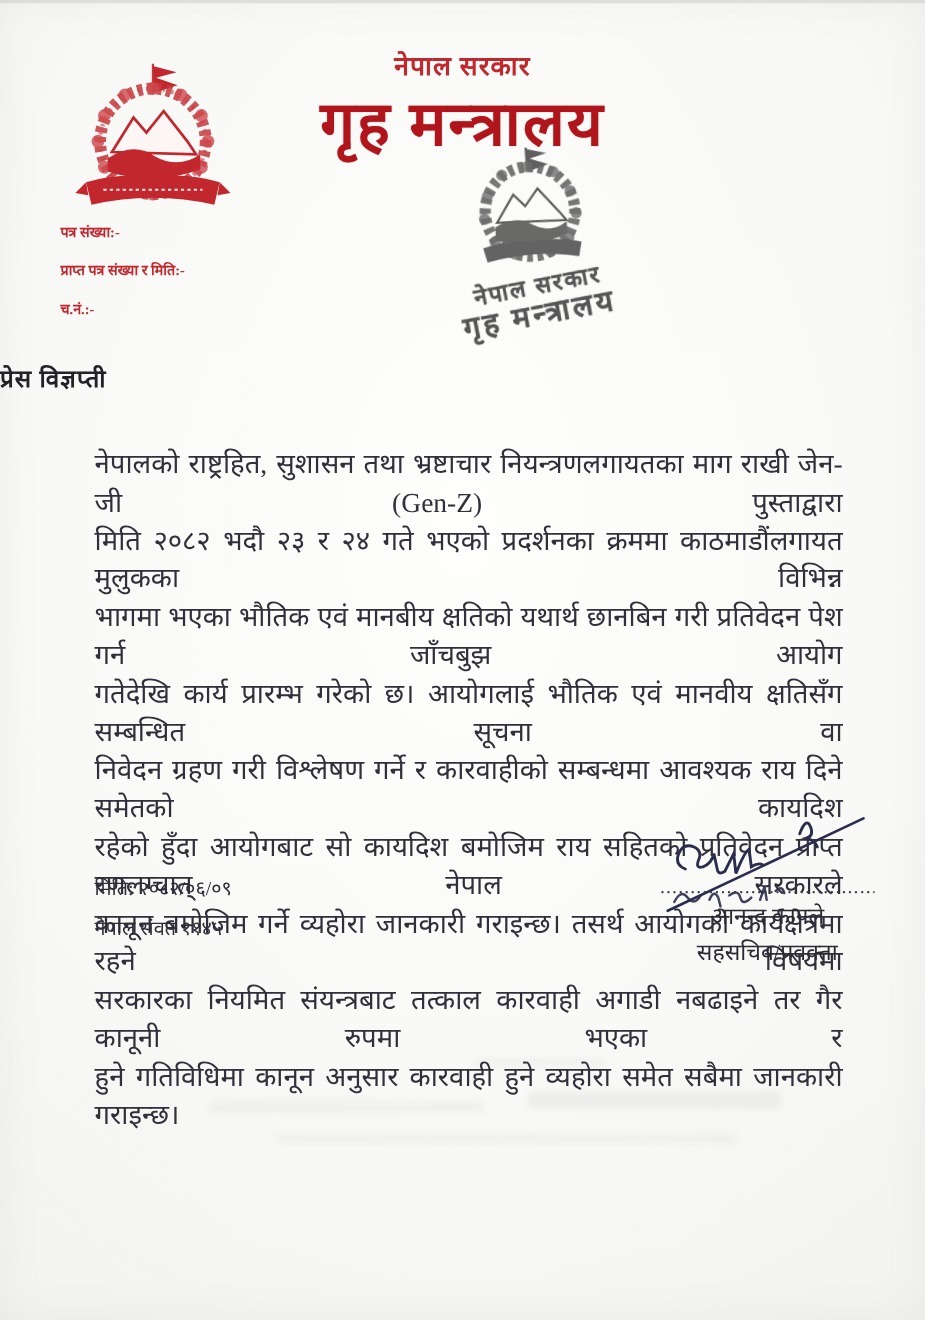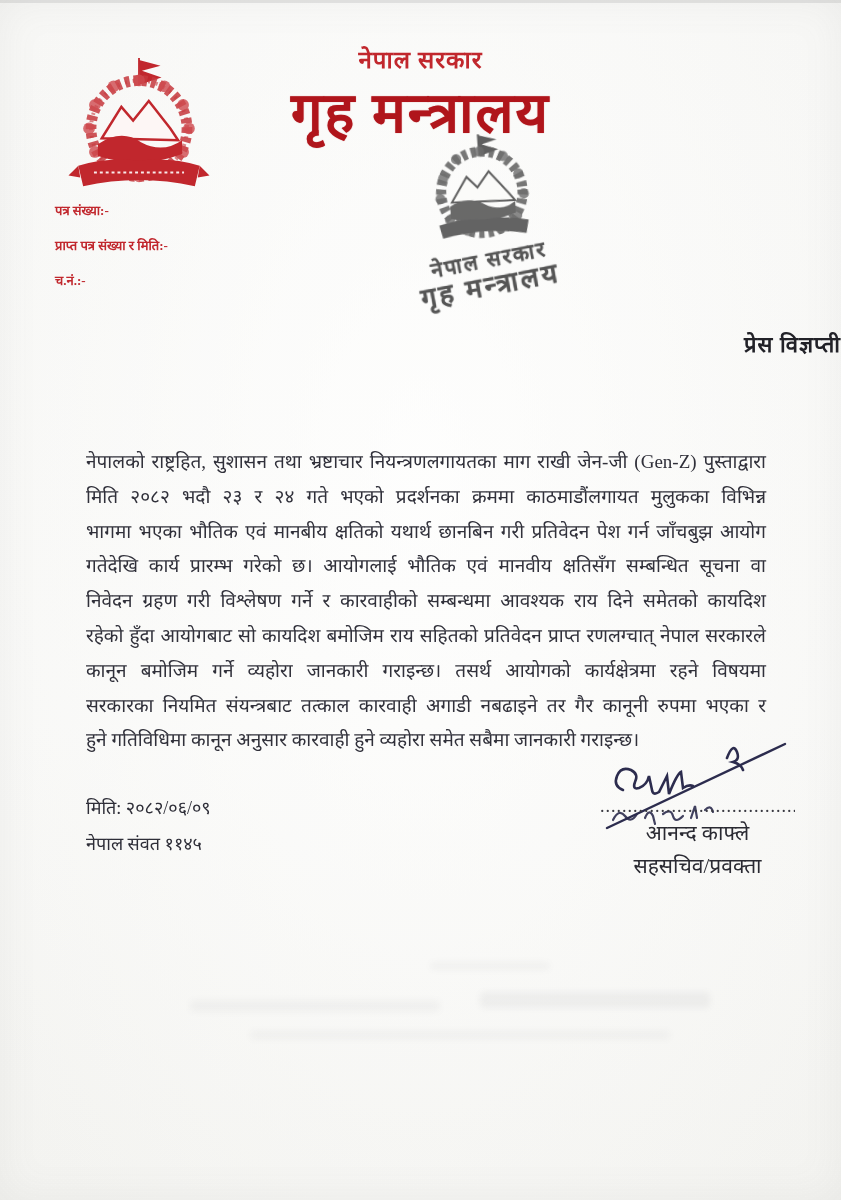--- a/index.html
+++ b/index.html
@@ -40,26 +40,26 @@
   .ref-fields{
     position:absolute;left:55px;top:193px;color:#c1272d;
     font-size:13px;font-weight:bold;line-height:35px;white-space:nowrap;
   }
   .address{
     position:absolute;left:645px;top:190px;width:168px;text-align:center;
     color:#c1272d;font-size:20px;font-weight:bold;line-height:31px;
   }
   
   .press-title{
-    position:absolute;left:0;right:0;top:328px;text-align:right;
+    position:absolute;left:0;right:0;top:328px;text-align:left;
     color:#222228;font-size:22px;font-weight:bold;letter-spacing:1px;
   }
   .body-text{
     position:absolute;left:86px;top:406px;width:680px;
-    color:#30303a;font-size:19px;line-height:34.8px;margin-top:39px;
+    color:#30303a;font-size:25px;line-height:34.8px;
   }
   .body-line{text-align:justify;text-align-last:justify;white-space:normal;}
   .body-line.last{text-align-last:left;}
   .date-block{
     position:absolute;left:86px;top:790px;color:#2e2e38;
     font-size:18px;line-height:36px;
   }
   
   .sig-block{
     position:absolute;left:600px;top:795px;width:195px;text-align:center;

